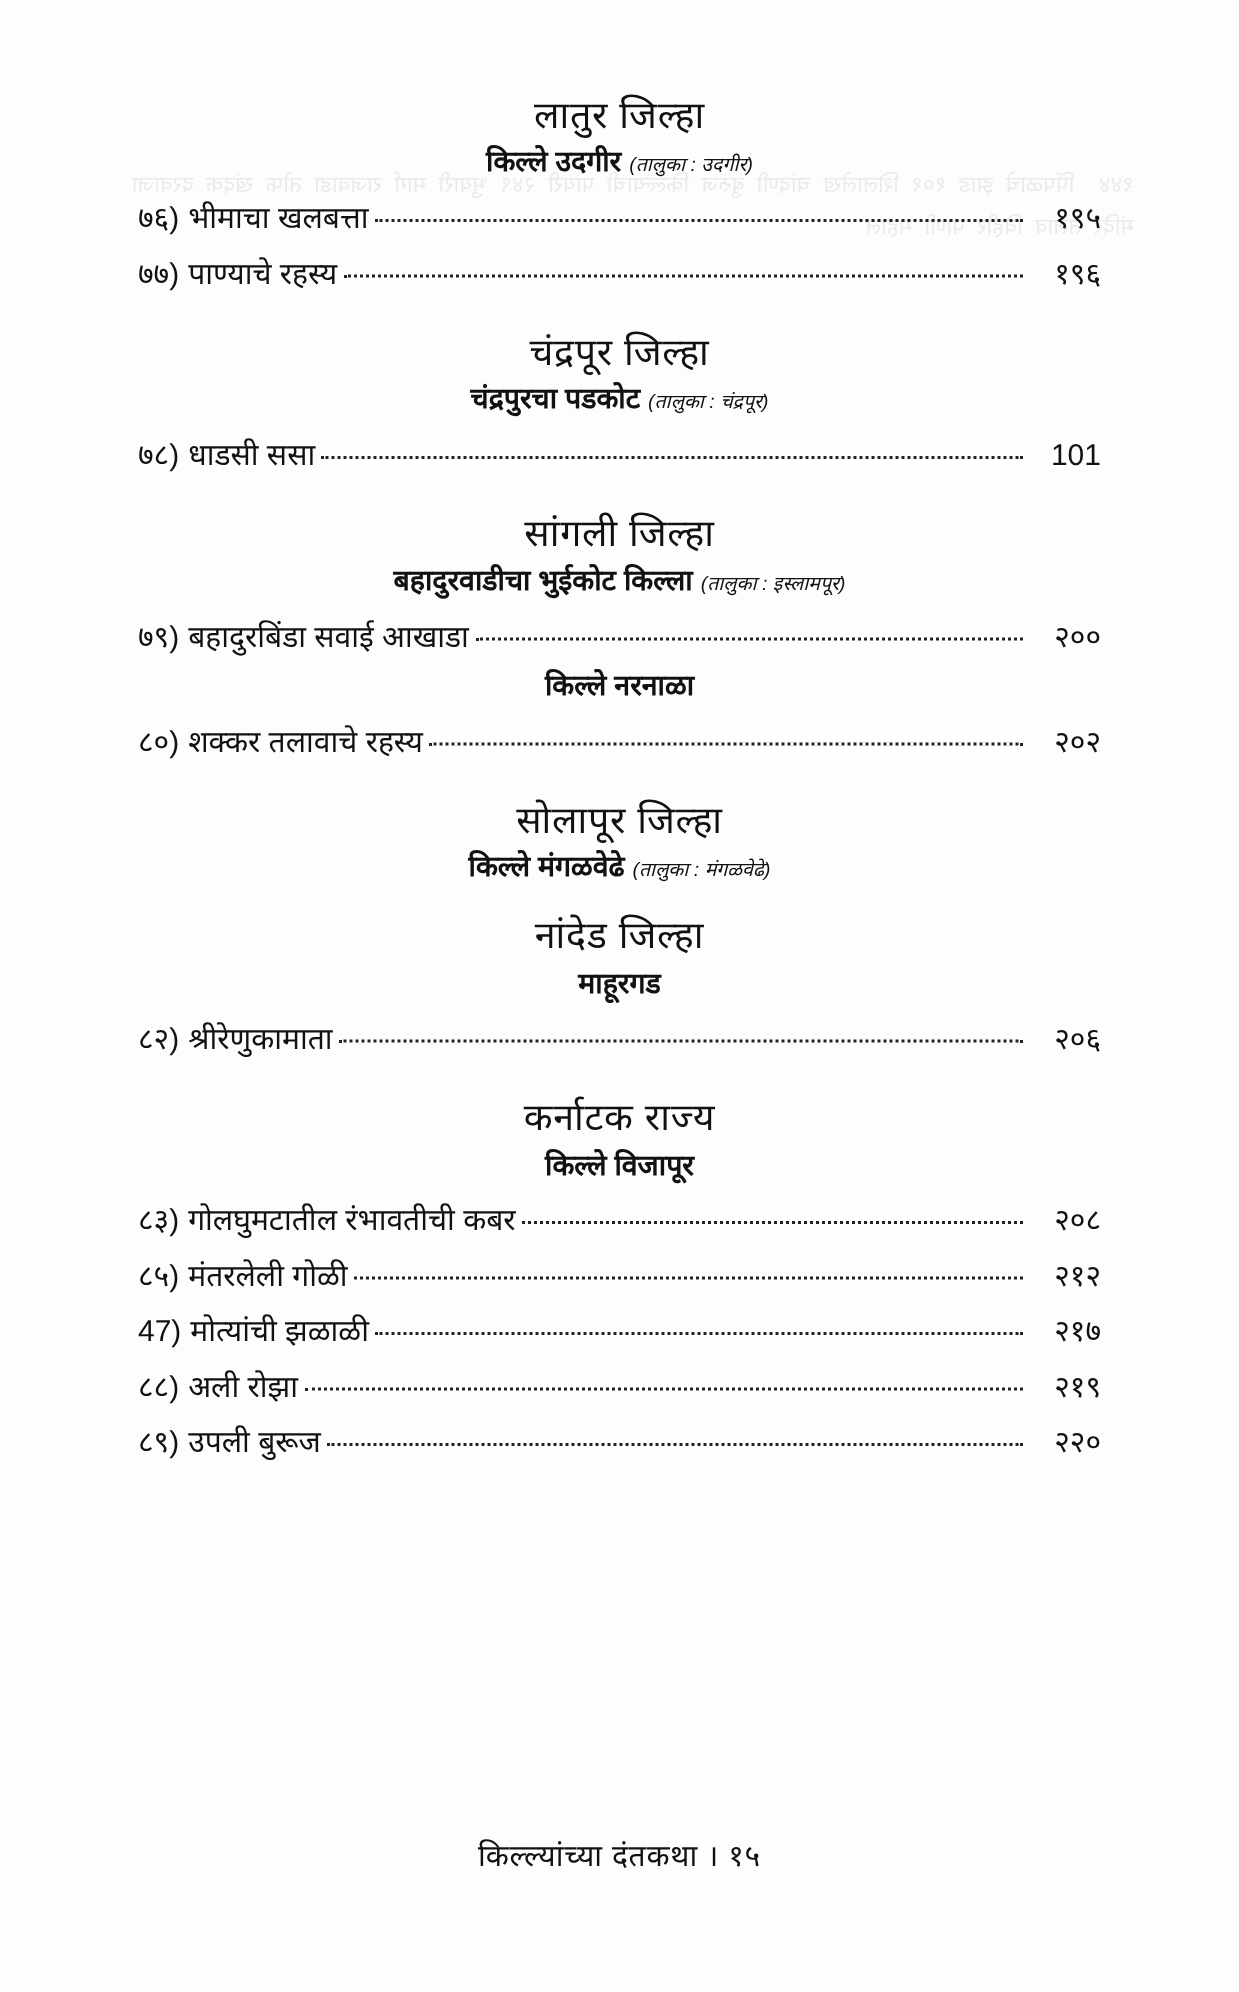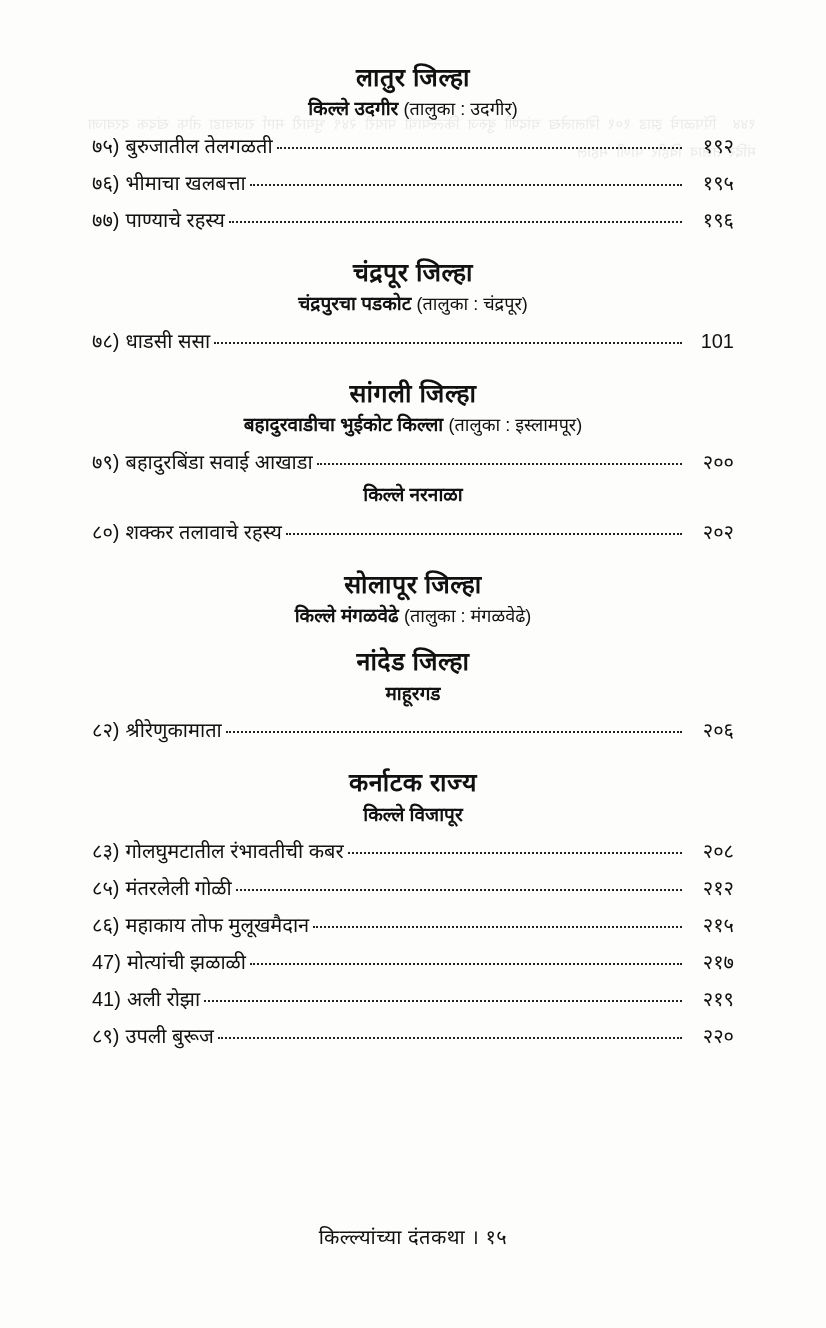--- a/index.html
+++ b/index.html
@@ -34,37 +34,38 @@
     font-size: 15px;
     line-height: 28px;
     transform: scaleX(-1);
     padding: 110px 70px;
     box-sizing: border-box;
     white-space: pre-wrap;
     word-spacing: 4px;
   }
   .district {
     text-align: center;
-    font-weight: bold;
+    font-weight: normal;
     font-size: 25px;
     letter-spacing: 0.5px;
     margin: 18px 0 4px 0;
     line-height: 1.25;
   }
   .district:first-child { margin-top: 0; }
   .fort {
     text-align: center;
     font-weight: bold;
     font-size: 19px;
     margin: 2px 0 6px 0;
     line-height: 1.3;
   }
   .fort .taluka {
     font-weight: normal;
-    font-size: 18px;
+    font-size: 13px;
+    font-style: italic;
   }
   .entries { margin: 0 0 2px 0; }
   .entry {
     display: flex;
     align-items: baseline;
     font-size: 20px;
     line-height: 1.85;
     white-space: nowrap;
   }
   .entry .num {
@@ -103,26 +104,20 @@
 
 <div class="page">
 
   <div class="bleed">१४४  पिंपळाचे झाड १०१ शिलालेख चांदणी बुरुज किल्ल्याची पायरी २४९ भुयारी मार्ग राजवाडा तोफ खंदक दरवाजा मंदिर तलाव विहीर पाणी महाल</div>
 
   <div id="sections-root">
       <div class="district">लातुर जिल्हा</div>
       <div class="fort"><span>किल्ले उदगीर</span> <span class="taluka">(तालुका : उदगीर)</span></div>
       <div class="entries">
         <div class="entry">
-          <span class="num">७५)</span>
-          <span class="title">बुरुजातील तेलगळती</span>
-          <span class="dots"></span>
-          <span class="pg">१९२</span>
-        </div>
-        <div class="entry">
           <span class="num">७६)</span>
           <span class="title">भीमाचा खलबत्ता</span>
           <span class="dots"></span>
           <span class="pg">१९५</span>
         </div>
         <div class="entry">
           <span class="num">७७)</span>
           <span class="title">पाण्याचे रहस्य</span>
           <span class="dots"></span>
           <span class="pg">१९६</span>
@@ -178,33 +173,27 @@
           <span class="dots"></span>
           <span class="pg">२०८</span>
         </div>
         <div class="entry">
           <span class="num">८५)</span>
           <span class="title">मंतरलेली गोळी</span>
           <span class="dots"></span>
           <span class="pg">२१२</span>
         </div>
         <div class="entry">
-          <span class="num">८६)</span>
-          <span class="title">महाकाय तोफ मुलूखमैदान</span>
-          <span class="dots"></span>
-          <span class="pg">२१५</span>
-        </div>
-        <div class="entry">
           <span class="num">47)</span>
           <span class="title">मोत्यांची झळाळी</span>
           <span class="dots"></span>
           <span class="pg">२१७</span>
         </div>
         <div class="entry">
-          <span class="num">41)</span>
+          <span class="num">८८)</span>
           <span class="title">अली रोझा</span>
           <span class="dots"></span>
           <span class="pg">२१९</span>
         </div>
         <div class="entry">
           <span class="num">८९)</span>
           <span class="title">उपली बुरूज</span>
           <span class="dots"></span>
           <span class="pg">२२०</span>
         </div>

